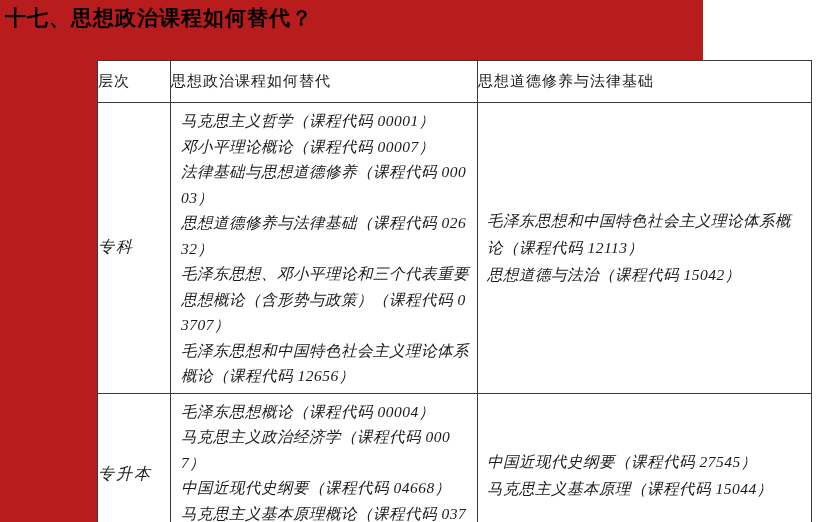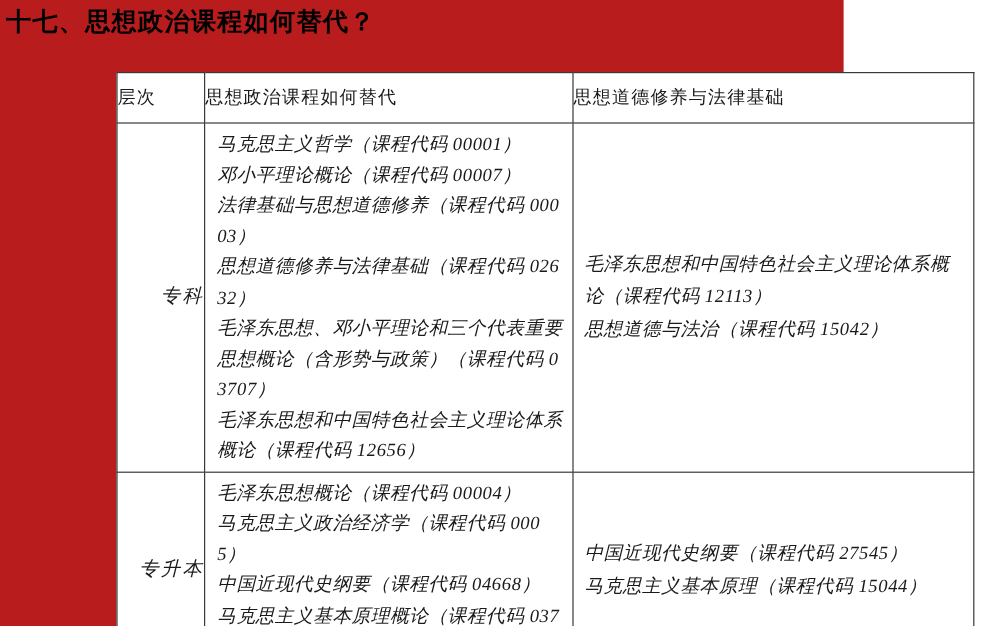--- a/index.html
+++ b/index.html
@@ -46,21 +46,21 @@
     height: 42px;
     font-family: "Liberation Sans", "DejaVu Sans", sans-serif;
     font-weight: 400;
     font-size: 15px;
     letter-spacing: 1px;
     text-align: left;
     color: #1a1a1a;
   }
 
   td.cell-level {
-    text-align: right;
+    text-align: left;
     font-family: "Liberation Serif", "DejaVu Serif", serif;
     font-style: italic;
     font-size: 16px;
     letter-spacing: 2px;
     color: #1a1a1a;
   }
 
   td.cell-old {
     vertical-align: top;
     padding: 5px 8px 4px 10px;
@@ -118,21 +118,21 @@
         </td>
         <td class="cell-new">
           <div class="course-line">毛泽东思想和中国特色社会主义理论体系概论（课程代码 12113）</div>
           <div class="course-line">思想道德与法治（课程代码 15042）</div>
         </td>
       </tr>
       <tr class="row-zhuanshengben">
         <td class="cell-level">专升本</td>
         <td class="cell-old">
           <div class="course-line">毛泽东思想概论（课程代码 00004）</div>
-          <div class="course-line">马克思主义政治经济学（课程代码 0005）</div>
+          <div class="course-line">马克思主义政治经济学（课程代码 0007）</div>
           <div class="course-line">中国近现代史纲要（课程代码 04668）</div>
           <div class="course-line">马克思主义基本原理概论（课程代码 03709）</div>
         </td>
         <td class="cell-new">
           <div class="course-line">中国近现代史纲要（课程代码 27545）</div>
           <div class="course-line">马克思主义基本原理（课程代码 15044）</div>
         </td>
       </tr>
     </tbody>
   </table>

